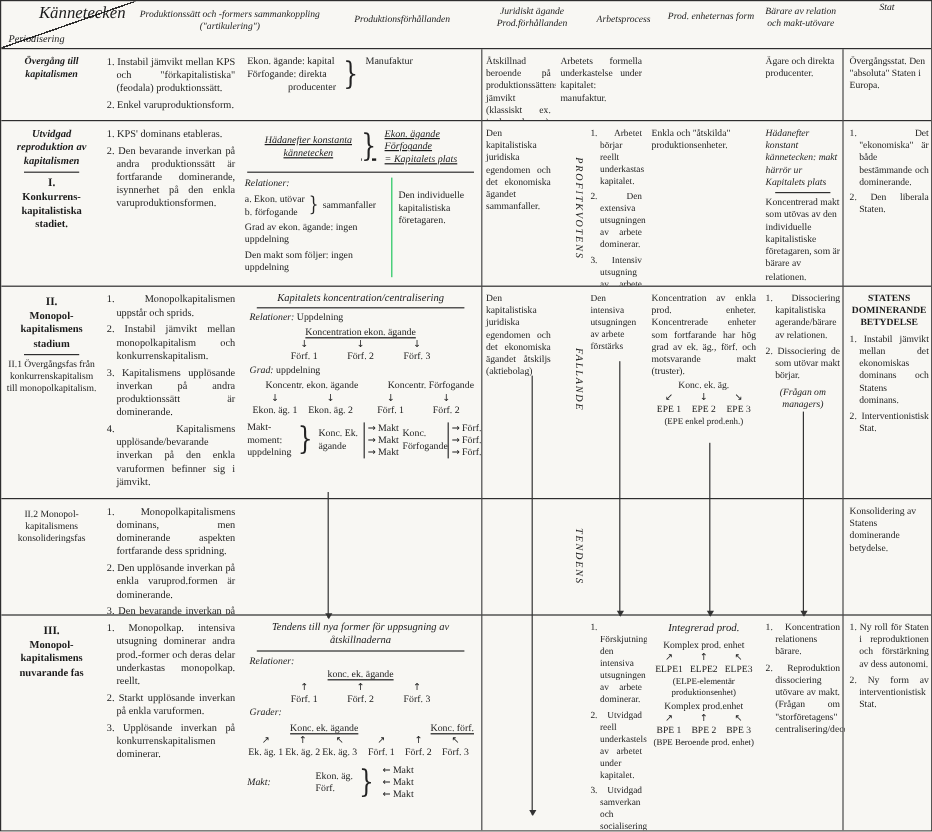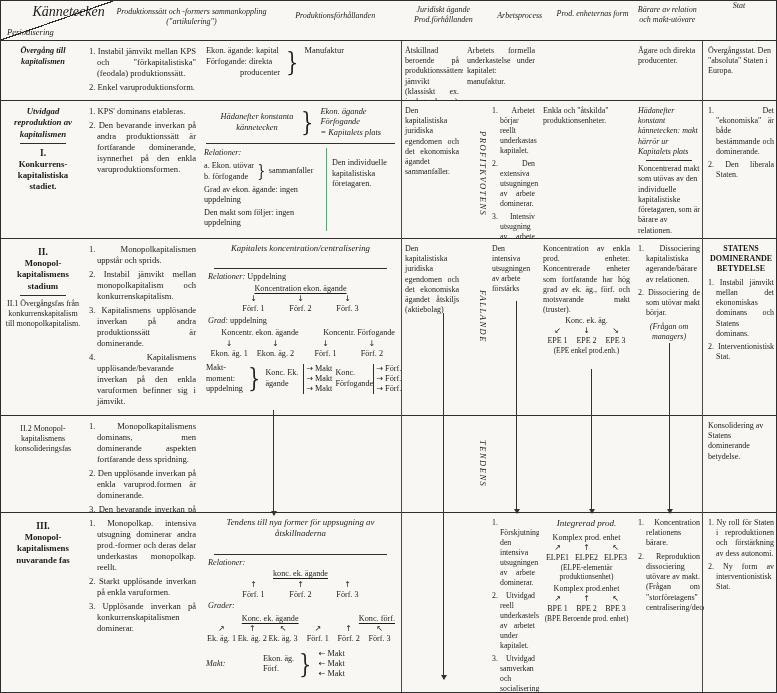--- a/index.html
+++ b/index.html
@@ -35,33 +35,33 @@
   .center{text-align:center;}
   .just{text-align:justify;}
   .note{font-size:7.4px;text-align:center;}
   
   .manu{display:flex;align-items:flex-start;gap:4px;font-size:8.4px;padding-left:2px;}
   .ind{padding-left:34px;}
   .br{font-family:"DejaVu Serif",serif;font-weight:300;color:#222;transform:scaleX(.75);display:inline-block;}
   .br3{font-size:26px;}.br2{font-size:17px;}
   
   .pfbox{display:flex;justify-content:center;align-items:center;gap:5px;border-bottom:1px solid #2e2e2e;
-         padding:0 0 4px;margin:0 2px 4px;font-size:8.4px;}
+         padding:0 0 4px;margin:0 2px 4px;font-size:8.4px;text-decoration:underline;}
   .pfbox-left{text-align:center;width:74px;}
   .pfbox-right{text-align:left;}
   .pfmain{display:flex;gap:4px;font-size:8.2px;}
   .pfleft{width:118px;}
   .pfleft>div{margin-bottom:2px;}
   .relrow{display:flex;align-items:center;gap:2px;}
   .pfside{border-left:1px solid #22c55e;padding:10px 0 0 5px;width:64px;}
   .bar-head{margin-bottom:1px;}
   
   .dg{font-size:8.2px;padding-top:4px;}
   .dg-title{font-style:italic;text-align:center;font-size:8.8px;border-bottom:1px solid #2e2e2e;
-            margin:0 10px 3px;padding-bottom:14px;}
+            margin:0 10px 3px;padding-bottom:2px;}
   .dg-line{margin:1px 0 1px 4px;}
   .dg-konc{text-align:center;text-decoration:underline;text-underline-offset:2px;margin-top:1px;}
   .ar{font-family:"DejaVu Sans",sans-serif;font-size:8px;line-height:1;}
   .ar3,.lv3,.ar2,.lv2{display:flex;justify-content:space-around;align-items:center;margin-top:1px;}
   .wide{padding:0 26px;}
   .two{display:flex;justify-content:space-between;margin-top:2px;padding:0 2px;}
   .grp{width:49%;}
   .ghead{text-align:right;}
   .u{text-decoration:underline;text-underline-offset:2px;}
   .maktrow{display:flex;align-items:center;gap:3px;margin-top:3px;padding-left:2px;}

